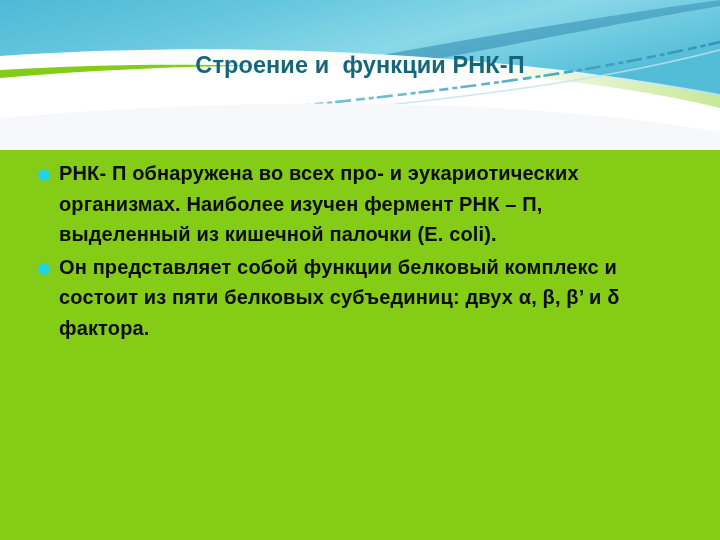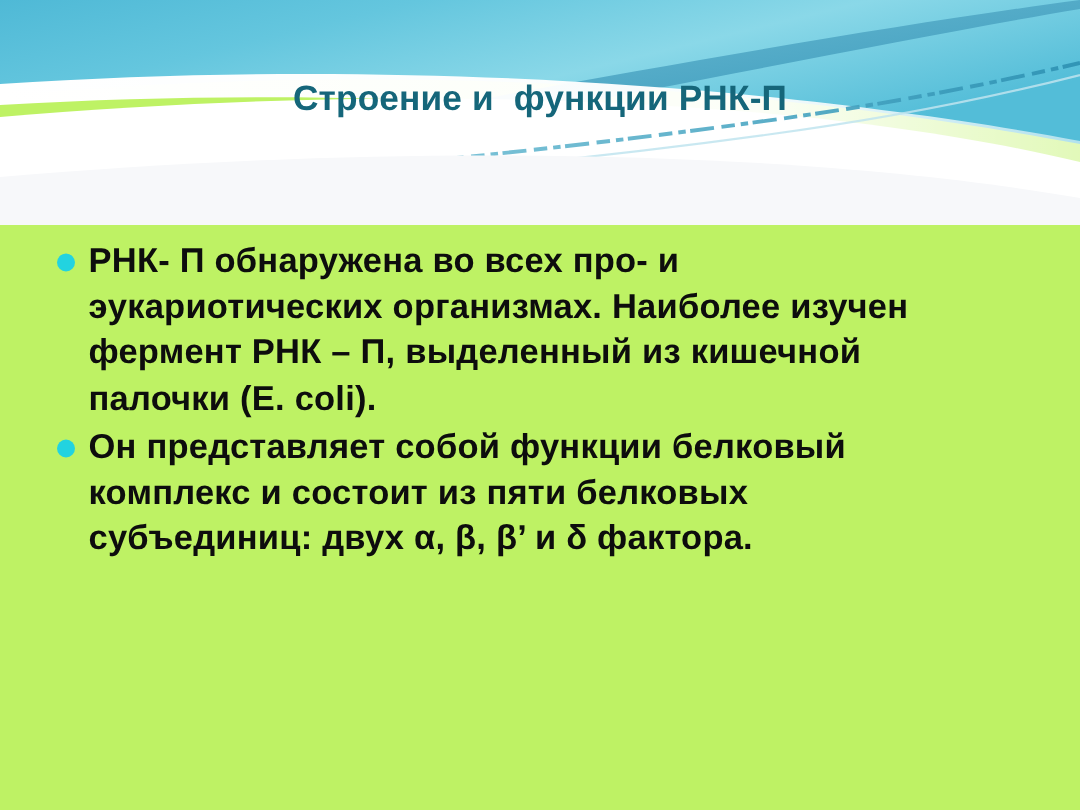--- a/index.html
+++ b/index.html
@@ -11,21 +11,21 @@
     width: 720px;
     height: 540px;
     overflow: hidden;
     background: #f7f8fa;
     font-family: "Liberation Sans", sans-serif;
   }
   #slide {
     position: relative;
     width: 720px;
     height: 540px;
-    background: #bef264;
+    background: #84cc16;
     overflow: hidden;
   }
   
   #header-decoration {
     position: absolute;
     left: 0;
     top: 0;
     width: 720px;
     height: 150px;
     pointer-events: none;
@@ -64,21 +64,21 @@
     flex: 0 0 auto;
     width: 12px;
     height: 12px;
     border-radius: 50%;
     background: #22d3e0;
     margin-top: 11px;
     margin-right: 9px;
   }
   .bullet-text {
     flex: 1 1 auto;
-    font-size: 23px;
+    font-size: 20px;
     font-weight: bold;
     line-height: 30.5px;
     color: #0d0d0d;
     white-space: pre-line;
     letter-spacing: .15px;
   }
 </style>
 </head>
 <body>
 

